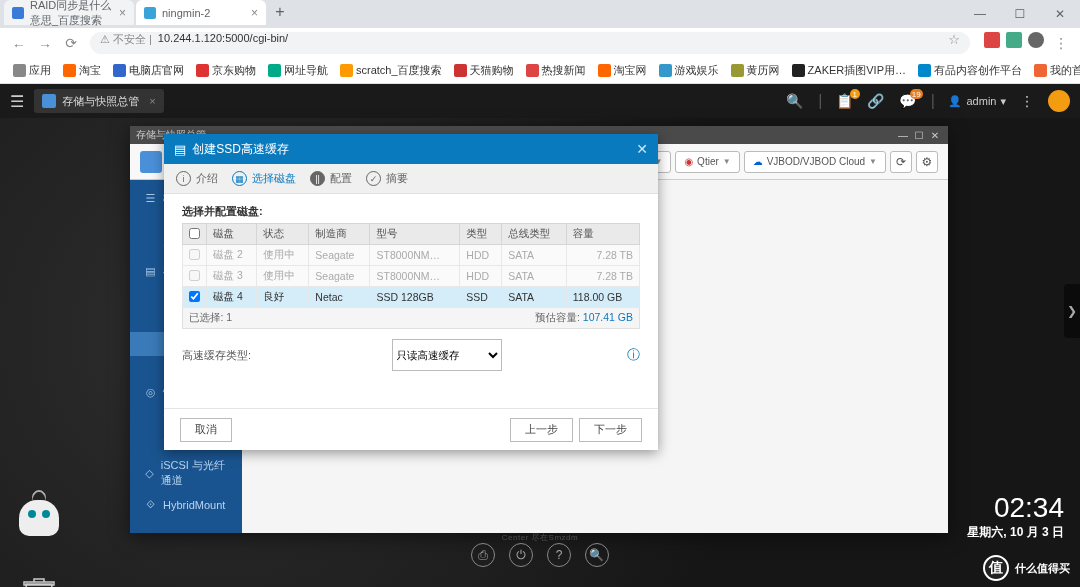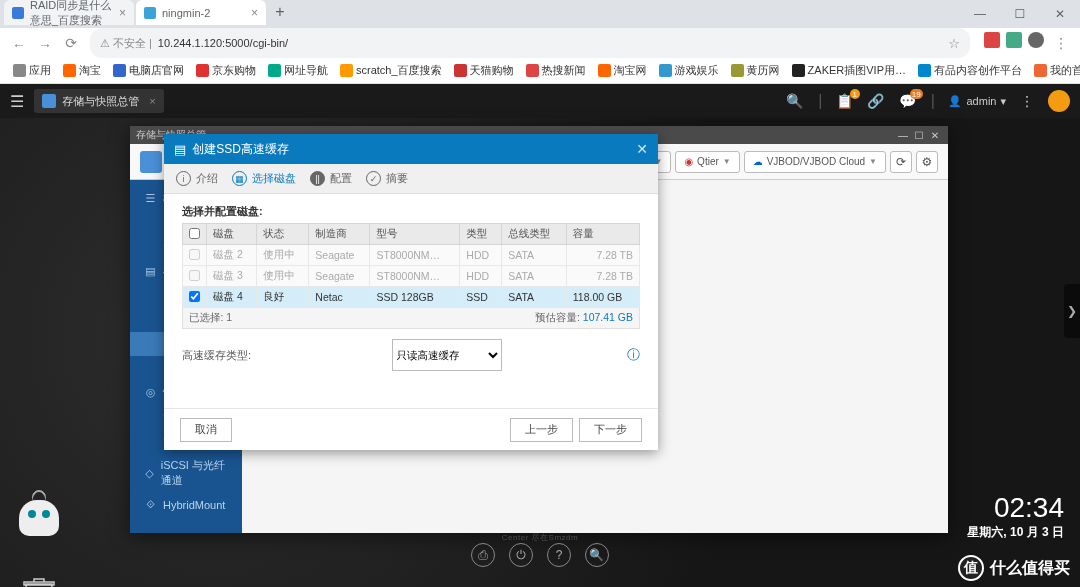--- a/index.html
+++ b/index.html
@@ -11,21 +11,21 @@
 .tab { height: 25px; width: 130px; background: #f1f3f4; border-radius: 6px 6px 0 0; display: flex; align-items: center; padding: 0 8px; font-size: 11px; color: #5f6368; margin-right: 2px; position: relative; }
 .tab.active { background: #fff; }
 .tab .favicon { width: 12px; height: 12px; margin-right: 6px; border-radius: 2px; flex-shrink: 0; }
 .tab .close { margin-left: auto; color: #888; font-size: 12px; }
 .new-tab { width: 24px; height: 24px; display: flex; align-items: center; justify-content: center; color: #5f6368; font-size: 16px; cursor: pointer; }
 .win-controls { margin-left: auto; display: flex; }
 .win-btn { width: 40px; height: 28px; display: flex; align-items: center; justify-content: center; color: #5f6368; font-size: 12px; }
 
 .addr-bar { height: 30px; background: #fff; display: flex; align-items: center; padding: 0 8px; gap: 4px; }
 .nav-btn { width: 22px; height: 22px; display: flex; align-items: center; justify-content: center; color: #888; font-size: 14px; }
-.addr-input { flex: 1; height: 30px; background: #f1f3f4; border-radius: 12px; display: flex; align-items: center; padding: 0 10px; font-size: 11px; color: #333; margin: 0 4px; }
+.addr-input { flex: 1; height: 22px; background: #f1f3f4; border-radius: 12px; display: flex; padding: 0 10px; font-size: 11px; color: #333; margin: 0 4px; }
 .addr-input .warn { color: #888; margin-right: 6px; }
 .star { color: #888; font-size: 13px; }
 .ext-icons { display: flex; gap: 6px; margin-left: 6px; }
 .ext-icon { width: 16px; height: 16px; border-radius: 2px; }
 
 .bookmarks { height: 26px; background: #fff; border-bottom: 1px solid #e0e0e0; display: flex; align-items: center; padding: 0 8px; gap: 2px; font-size: 11px; color: #333; }
 .bm { display: flex; align-items: center; gap: 3px; padding: 2px 5px; white-space: nowrap; }
 .bm .ico { width: 13px; height: 13px; border-radius: 2px; flex-shrink: 0; }
 
 
@@ -113,21 +113,21 @@
 
 .clock { position: absolute; right: 16px; bottom: 46px; color: #fff; text-align: right; }
 .clock .time { font-size: 28px; font-weight: 300; }
 .clock .date { font-size: 12px; font-weight: bold; }
 
 .dock { position: absolute; left: 50%; bottom: 20px; transform: translateX(-50%); display: flex; gap: 14px; }
 .dock-icn { width: 24px; height: 24px; border: 1.5px solid #888; border-radius: 12px; display: flex; align-items: center; justify-content: center; color: #aaa; font-size: 12px; }
 
 .water1 { position: absolute; right: 10px; bottom: 6px; display: flex; align-items: center; gap: 6px; }
 .water1 .c { width: 26px; height: 26px; border: 2px solid #fff; border-radius: 50%; display: flex; align-items: center; justify-content: center; color: #fff; font-size: 14px; font-weight: bold; background: #222; }
-.water1 .t { color: #fff; font-size: 16px; font-weight: bold; }
+.water1 .t { color: #fff; font-size: 11px; font-weight: bold; }
 .water2 { position: absolute; left: 50%; bottom: 44px; transform: translateX(-50%); color: rgba(180,180,180,0.35); font-size: 8px; letter-spacing: 0.5px; }
 
 .side-arrow { position: absolute; right: 0; top: 200px; width: 16px; height: 54px; background: rgba(0,0,0,0.5); color: #aaa; display: flex; align-items: center; justify-content: center; border-radius: 4px 0 0 4px; font-size: 12px; }
 </style>
 </head>
 <body>
 
 <div class="browser">
   <div class="tabs-bar">
     <div class="tab">

